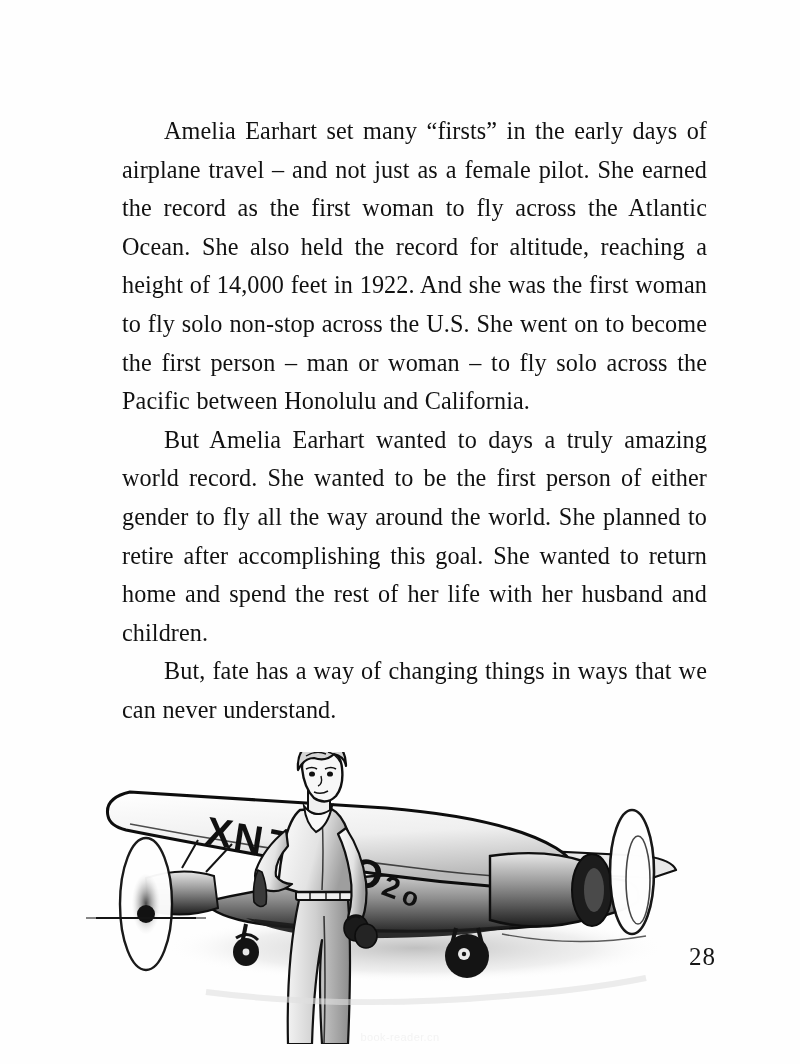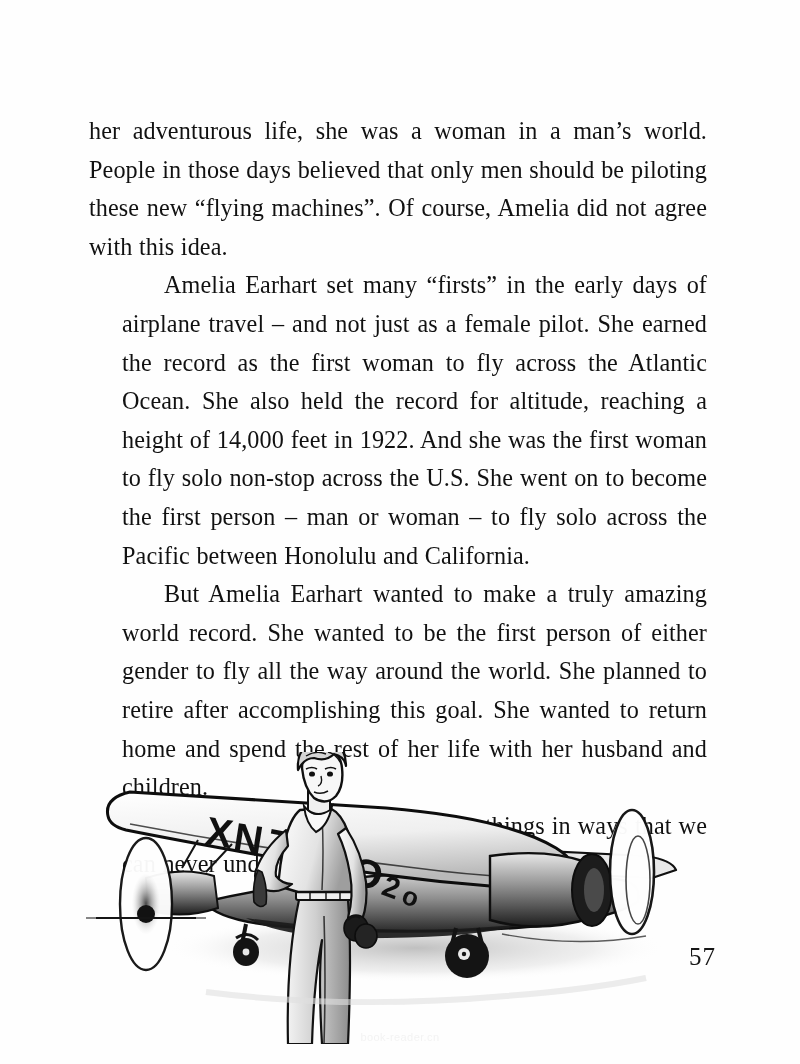--- a/index.html
+++ b/index.html
@@ -83,23 +83,22 @@
     font-weight: 700;
     fill: #101010;
   }
 </style>
 </head>
 <body>
 
 <div class="page">
 
   <div class="text-block">
-    <p class="para">her adventurous life, she was a woman in a man’s world. People in those days believed that only men should be piloting these new “flying machines”. Of course, Amelia did not agree with this idea.</p>
     <p class="para indent">Amelia Earhart set many “firsts” in the early days of airplane travel – and not just as a female pilot. She earned the record as the first woman to fly across the Atlantic Ocean. She also held the record for altitude, reaching a height of 14,000 feet in 1922. And she was the first woman to fly solo non-stop across the U.S. She went on to become the first person – man or woman – to fly solo across the Pacific between Honolulu and California.</p>
-    <p class="para indent">But Amelia Earhart wanted to make a truly amazing world record. She wanted to be the first person of either gender to fly all the way around the world. She planned to retire after accomplishing this goal. She wanted to return home and spend the rest of her life with her husband and children.</p>
+    <p class="para indent">But Amelia Earhart wanted to days a truly amazing world record. She wanted to be the first person of either gender to fly all the way around the world. She planned to retire after accomplishing this goal. She wanted to return home and spend the rest of her life with her husband and children.</p>
     <p class="para indent">But, fate has a way of changing things in ways that we can never understand.</p>
   </div>
 
   <div class="illustration">
     <svg viewBox="0 0 640 292" xmlns="http://www.w3.org/2000/svg" aria-hidden="true">
       <defs>
         <linearGradient id="wingShade" x1="0" y1="0" x2="0.25" y2="1">
           <stop offset="0%" stop-color="#ffffff"></stop>
           <stop offset="55%" stop-color="#efefef"></stop>
           <stop offset="100%" stop-color="#b9b9b9"></stop>
@@ -239,17 +238,17 @@
           <path d="M220 17 Q226 14 231 17 M239 17 Q245 14 250 17" fill="none" stroke="#101010" stroke-width="1.5"></path>
           <path d="M235 24 Q237 32 232 34" fill="none" stroke="#151515" stroke-width="1.4"></path>
           <path d="M228 40 Q235 43 242 39" fill="none" stroke="#131313" stroke-width="1.6"></path>
         </g>
       </g>
 
       <path d="M120 240 Q260 258 420 244 Q500 238 560 226" fill="none" stroke="#e0e0e0" stroke-width="6" opacity="0.6"></path>
     </svg>
   </div>
 
-  <div class="folio">57</div>
+  <div class="folio">28</div>
 
   <div class="watermark">book-reader.cn</div>
 
 </div>
 
 </body></html>

